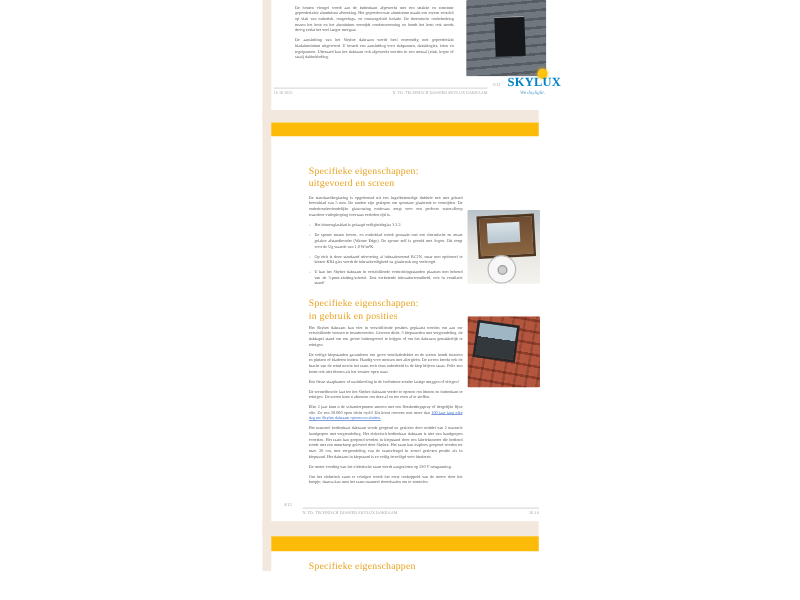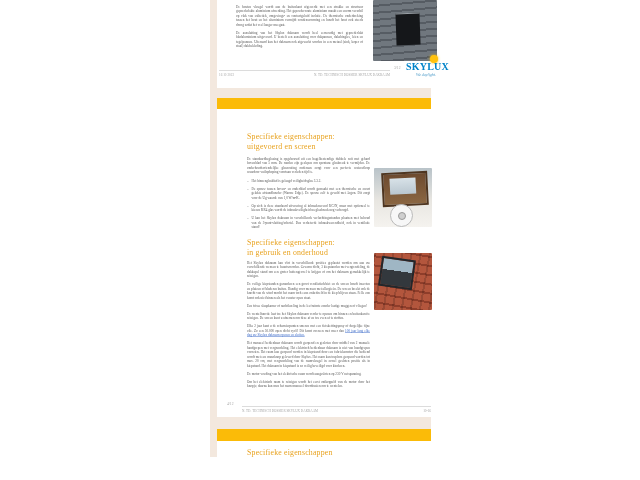--- a/index.html
+++ b/index.html
@@ -118,21 +118,21 @@
       <div class="int-window">
         <div class="int-glass"></div>
       </div>
       <div class="detail-disc">
         <div class="disc-dot"></div>
       </div>
     </div>
 
     <div class="heading" style="left:247px;top:238px;">
       <div>Specifieke eigenschappen:</div>
-      <div>in gebruik en onderhoud</div>
+      <div>in gebruik en posities</div>
     </div>
 
     <div class="photo ph-roof-red">
       <div class="red-window"></div>
     </div>
 
     <div class="tb" style="left:247px;top:260px;width:123px;">
       <div class="micro">
         <p>Het Skylux dakraam kan vlot in verschillende posities geplaatst worden om aan uw verschillende wensen te beantwoorden. Gewoon dicht, 3 kiepstanden met vergrendeling, de dakkapel stand om een groter buitengevoel te krijgen of om het dakraam gemakkelijk te reinigen.</p>
         <p>De veilige kiepstanden garanderen een groot ventilatiedebiet en de screen houdt insecten en pluizen of bladeren buiten. Handig voor mensen met allergieën. De screen breekt ook de kracht van de wind mocht het raam toch eens onbedoeld in de kiep blijven staan. Felle zon komt ook niet binnen als het venster open staat.</p>

